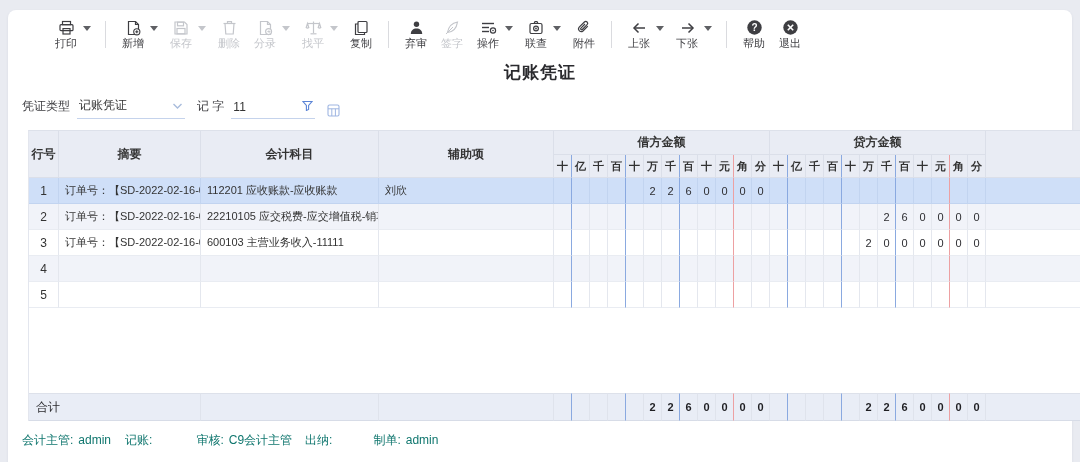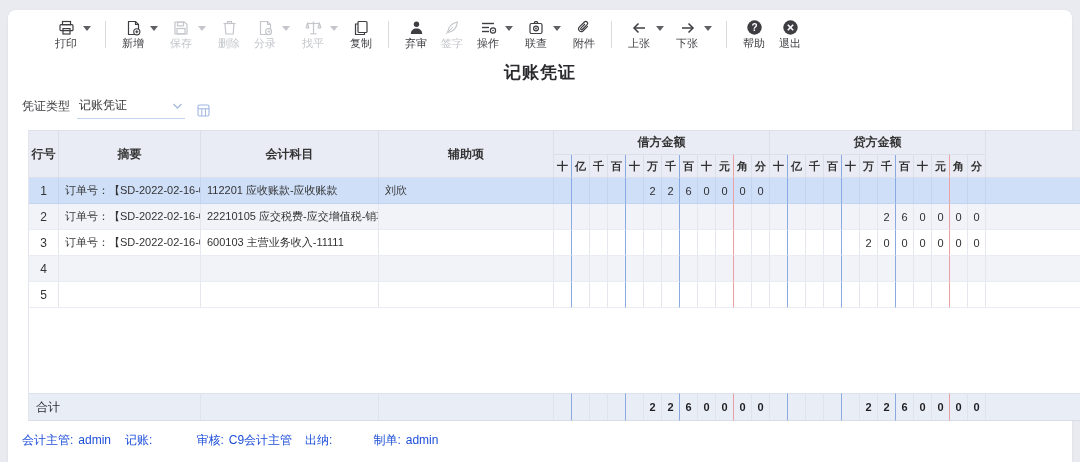--- a/index.html
+++ b/index.html
@@ -55,21 +55,21 @@
   .celltxt{font-size:11px;color:#333;padding:0 6px;white-space:nowrap;}
   .dcell{font-size:11px;text-align:center;color:#2e2e32;}
   td.b-blue,th.b-blue{border-right:1px solid #8aa9e0 !important;}
   td.b-red,th.b-red{border-right:1px solid #eda0a2 !important;}
   tr.spacer-row td{height:84px;border-right:1px solid transparent;border-bottom:1px solid transparent;background:#fff;}
   tr.total td{background:#e9edf6;height:26px;border-top:1px solid #dde1ea;
               border-bottom:1px solid #d7dce7;border-right-color:#dfe3ec;}
   tr.total td.tlab{font-size:12px;font-weight:normal;color:#2a2a2e;padding:0 7px;text-align:left;}
   tr.total td.dcell{font-weight:bold;color:#1f1f23;}
   
-  .vfooter{display:flex;align-items:center;padding:11px 0 0 14px;font-size:12px;color:#1d4ed8;}
+  .vfooter{display:flex;align-items:center;padding:11px 0 0 14px;font-size:12px;color:#0f766e;}
   .fitem{white-space:nowrap;}
   .fitem .flab{margin-right:5px;}
   .fitem:nth-child(1){margin-right:14px;}
   .fitem:nth-child(2){margin-right:39px;}
   .fitem:nth-child(3){margin-right:13px;}
   .fitem:nth-child(4){margin-right:36px;}
 </style>
 </head>
 <body>
 
@@ -292,20 +292,31 @@
       <span class="fval w-type">
         <span class="txt">记账凭证</span>
         <span>
           <svg width="11" height="8" viewBox="0 0 11 8">
               <polyline points="1.5,2 5.5,6 9.5,2" fill="none" stroke="#a9bcdc" stroke-width="1.4"></polyline>
             </svg>
         </span>
       </span>
     </div>
 
+    <div class="ffield">
+      <span class="flabel">记 字</span>
+      <span class="fval w-word">
+        <span class="txt">11</span>
+        <span>
+          <svg width="11" height="11" viewBox="0 0 11 11">
+              <path d="M1 1.5 h9 l-3.4 4 v4 l-2.2 1 v-5 z" fill="none" stroke="#5b84d6" stroke-width="1.1"></path>
+            </svg>
+        </span>
+      </span>
+    </div>
 
 
 
     <span class="fgridicon">
       <svg width="13" height="13" viewBox="0 0 13 13">
           <rect x="1" y="1" width="11" height="11" rx="1.5" fill="none" stroke="#9fb6e2" stroke-width="1.1"></rect>
           <line x1="1" y1="4.8" x2="12" y2="4.8" stroke="#9fb6e2" stroke-width="1"></line>
           <line x1="4.8" y1="4.8" x2="4.8" y2="12" stroke="#9fb6e2" stroke-width="1"></line>
           <line x1="8.4" y1="4.8" x2="8.4" y2="12" stroke="#9fb6e2" stroke-width="1"></line>
         </svg>

